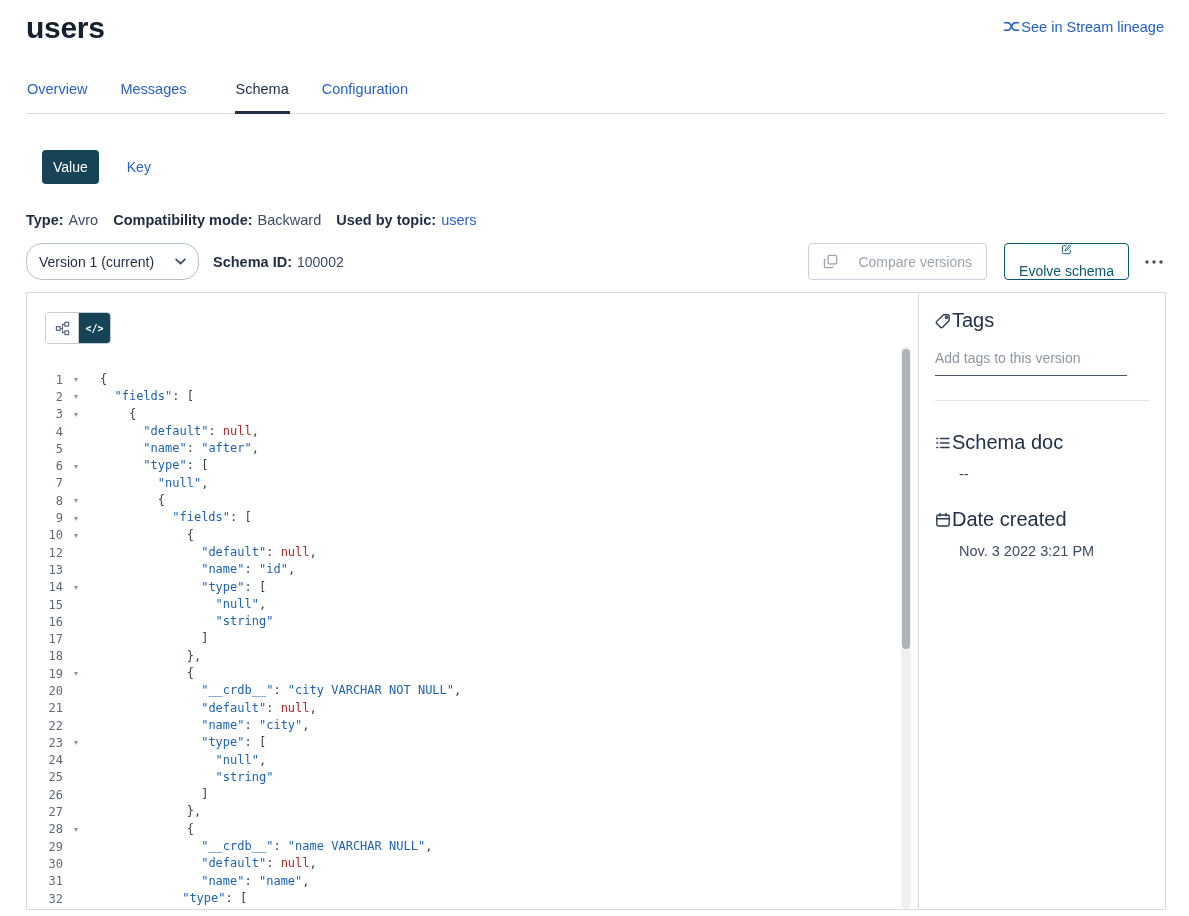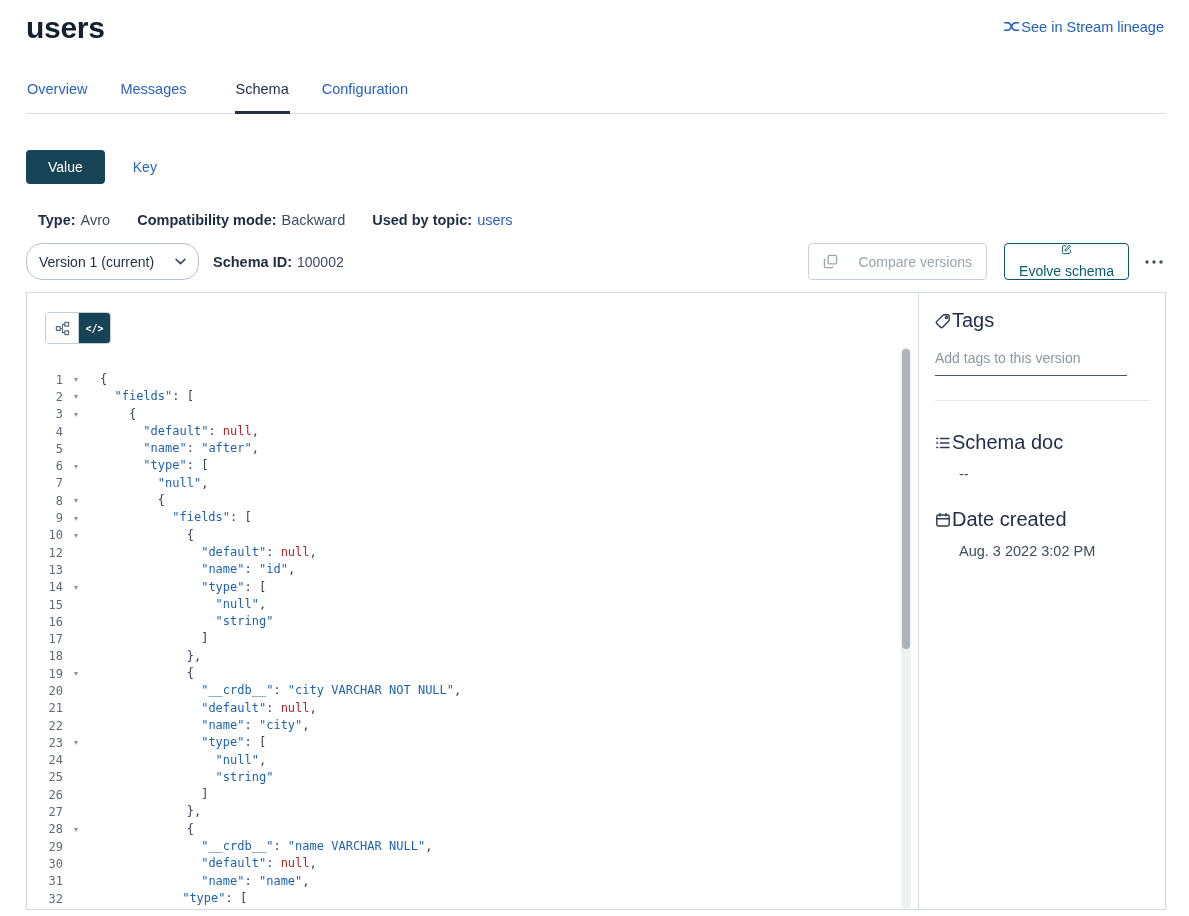--- a/index.html
+++ b/index.html
@@ -11,26 +11,26 @@
   .page-title { font-size: 30px; font-weight: 700; color: #15202f; letter-spacing: -0.3px; }
   .lineage-link { display: flex; align-items: center; gap: 1px; color: #2460c0; font-size: 14.5px; margin-top: 7px; cursor: pointer; text-decoration: none; }
 
   
   .tabs { display: flex; gap: 31px; margin: 36px 23px 0 26px; border-bottom: 1px solid #d8dce2; }
   .tab { font-size: 14.5px; color: #2b62c4; padding: 0 1px 14px; cursor: pointer; text-decoration: none; }
   .tab.active { color: #1d2c4a; border-bottom: 3px solid #222f44; margin-bottom: -1px; margin-left: 16px; }
 
   
   .toggle-row { margin: 36px 0 0 26px; display: flex; align-items: center; gap: 28px; }
-  .btn-value { background: #174357; color: #fff; border: none; border-radius: 4px; padding: 9px 22px; font-size: 14px; font-family: inherit; cursor: pointer; }
+  .btn-value { background: #174357; color: #fff; border: none; border-radius: 4px; padding: 9px 11px; font-size: 14px; font-family: inherit; cursor: pointer; margin-left: 16px; }
   .key-link { color: #2b62c4; font-size: 14px; cursor: pointer; text-decoration: none; }
 
   
   .meta-row { margin: 28px 0 0 26px; font-size: 14.5px; display: flex; align-items: center; }
-  .meta-row .b { font-weight: 700; color: #1f2c44; margin-right: 5px; margin-left: 12px; }
+  .meta-row .b { font-weight: 700; color: #1f2c44; margin-right: 5px; }
   .meta-row .v { color: #3d4c64; margin-right: 15px; }
   .meta-row .link { color: #2b62c4; cursor: pointer; text-decoration: none; }
 
   
   .version-row { margin: 15px 23px 0 26px; display: flex; align-items: center; }
   .select { width: 173px; height: 37px; border: 1px solid #b7bfca; border-radius: 16px; display: flex; align-items: center; justify-content: space-between; padding: 0 12px; font-size: 14px; color: #1f2c44; background: #fff; cursor: pointer; }
   .schema-id-label { font-weight: 700; color: #1f2c44; font-size: 14.5px; margin-left: 14px; }
   .schema-id-value { color: #3d4c64; font-size: 14px; margin-left: 5px; }
   .spacer { flex: 1; }
   .btn-compare { height: 37px; border: 1px solid #ccd2d9; background: #fff; border-radius: 4px; color: #9aa4af; font-size: 14px; font-family: inherit; display: flex; align-items: center; gap: 20px; padding: 0 14px; cursor: default; }
@@ -339,18 +339,18 @@
       </div>
 
       <div class="side-section second">
         <div class="side-title">
           <svg width="16" height="16" viewBox="0 0 16 16" fill="none" stroke="#2c3b52" stroke-width="1.4" stroke-linejoin="round" stroke-linecap="round">
             <rect x="1.8" y="3" width="12.4" height="11" rx="1.4"></rect>
             <path d="M1.8 6.8h12.4M5 1.4V4M11 1.4V4"></path>
           </svg>
           <span>Date created</span>
         </div>
-        <div class="side-value">Aug. 3 2022 3:02 PM</div>
+        <div class="side-value">Nov. 3 2022 3:21 PM</div>
       </div>
     </aside>
 
   </div>
 </div>
 
 </body></html>

